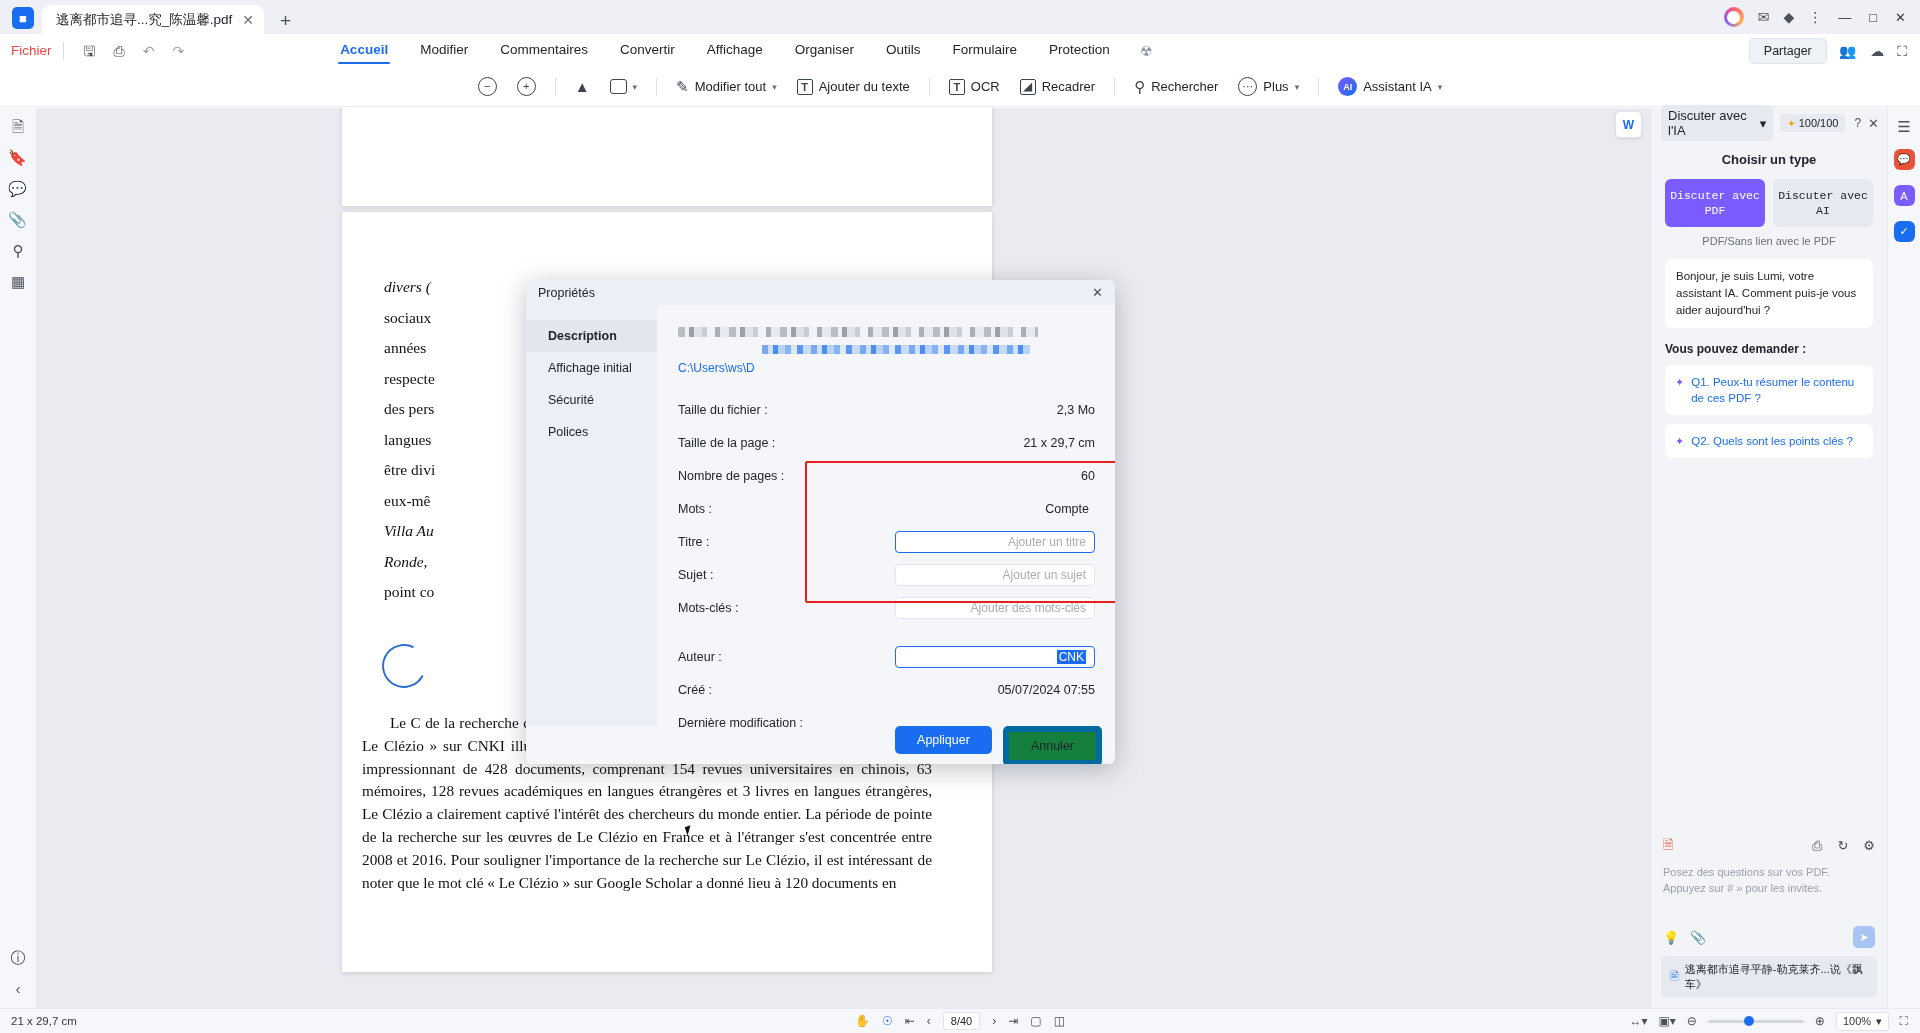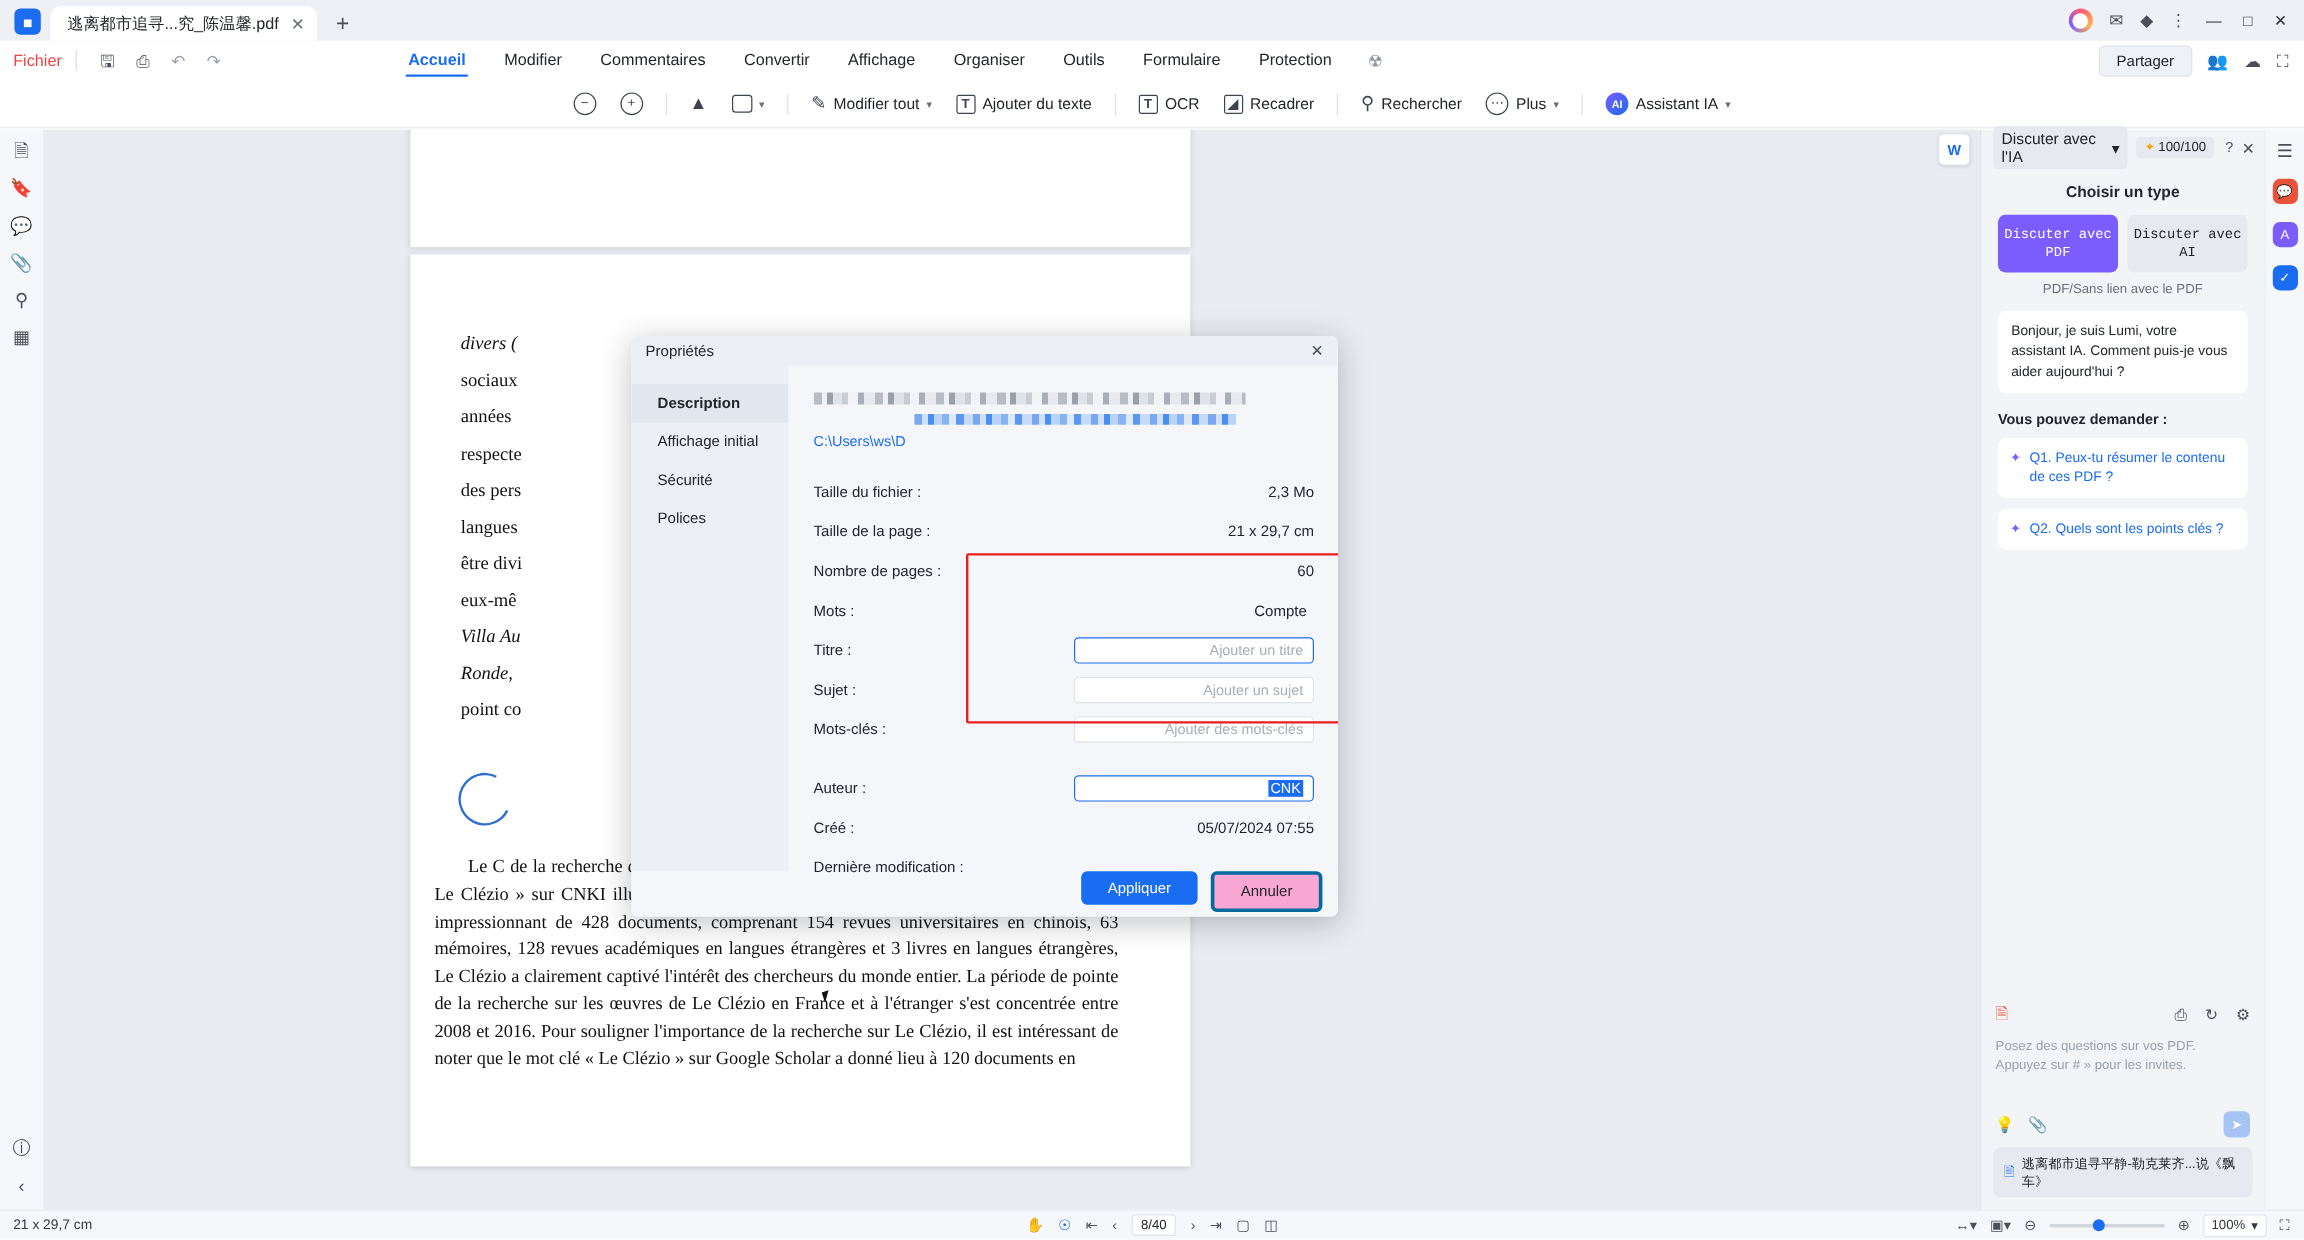--- a/index.html
+++ b/index.html
@@ -202,21 +202,21 @@
   .dlg-footer {
     position: absolute; left: 0; bottom: 0; width: 589px; height: 38px;
     display: flex; align-items: flex-start; justify-content: flex-end; gap: 11px;
     padding-right: 13px;
   }
   .btn-primary {
     background: #1a6cf0; color: #fff; border: none; border-radius: 5px;
     font-size: 12.5px; padding: 7px 22px; cursor: pointer; font-family: inherit;
   }
   .btn-secondary {
-    background: #f9a8d4; color: #22252b; border: 3px solid #0369a1; border-radius: 5px;
+    background: #15803d; color: #22252b; border: 6px solid #0369a1; border-radius: 5px;
     font-size: 12.5px; padding: 7px 22px; cursor: pointer; font-family: inherit;
   }
 
   
   .aiside {
     position: absolute; right: 33px; top: 108px; width: 237px; bottom: 25px;
     background: #f2f4f8; border-left: 1px solid #e2e5ec;
     display: flex; flex-direction: column;
   }
   .ai-head { height: 30px; display: flex; align-items: center; padding: 0 8px 0 10px; gap: 7px; }

